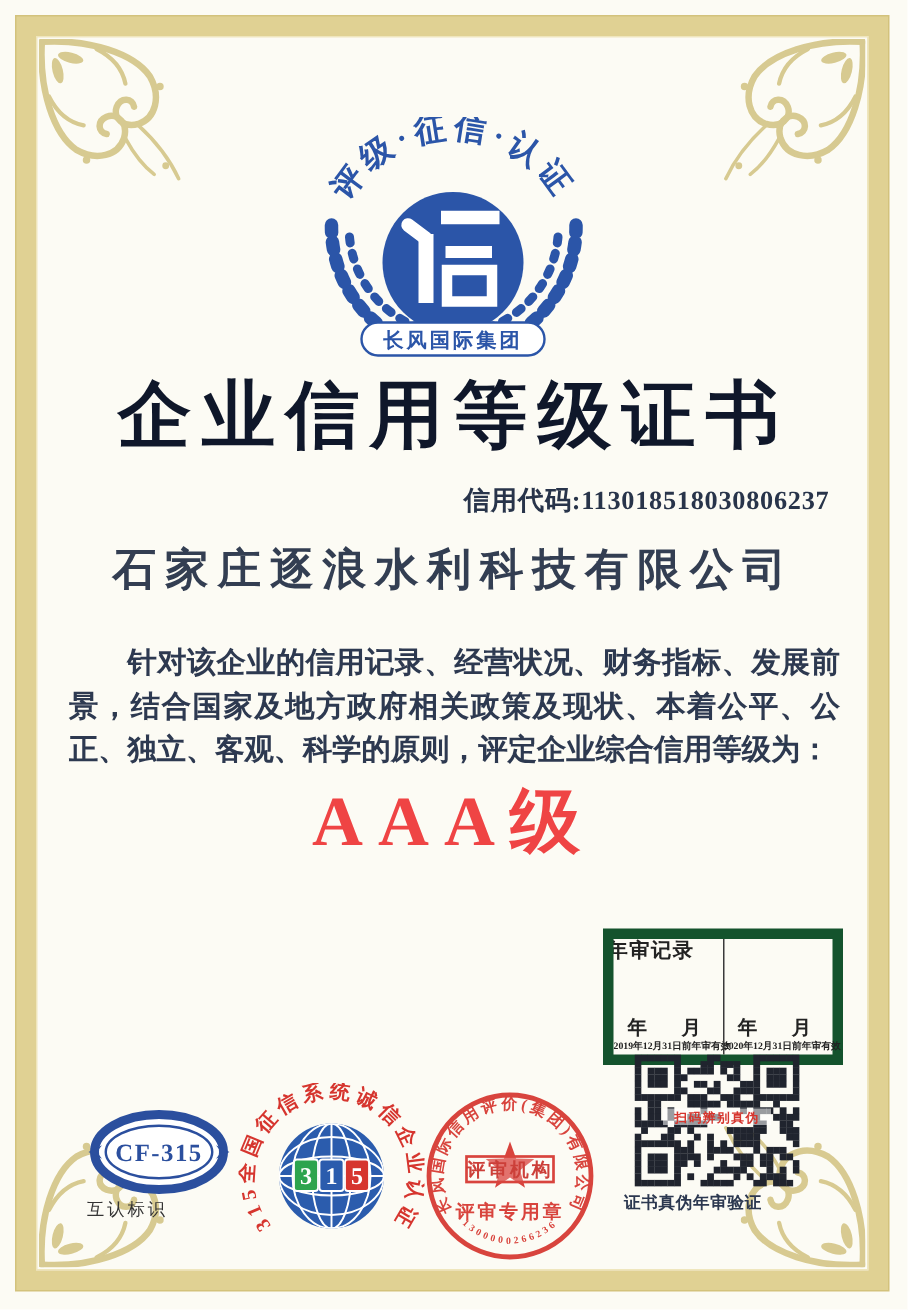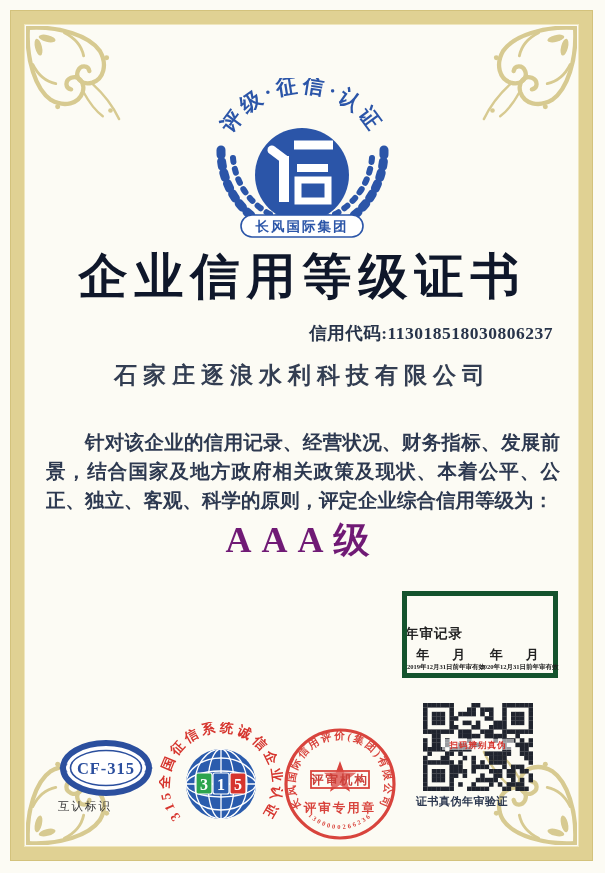--- a/index.html
+++ b/index.html
@@ -10,30 +10,30 @@
          border:13px solid #e0d193;box-shadow:inset 0 0 0 1px #efe6bd, 0 0 0 1px #d3c27c;}
   .flourish{position:absolute;width:96px;height:96px;opacity:.95;}
   .fl-tl{left:26px;top:26px;}
   .fl-tr{right:28px;top:26px;transform:scaleX(-1);}
   .fl-bl{left:26px;bottom:28px;transform:scaleY(-1);}
   .fl-br{right:28px;bottom:28px;transform:scale(-1,-1);}
   .abs{position:absolute;}
   .title{top:244px;left:0;right:0;text-align:center;font-size:49px;font-weight:bold;
          letter-spacing:7px;color:#0f172a;}
   .credit{top:321px;right:52px;font-size:17.5px;font-weight:bold;color:#28344a;letter-spacing:.5px;}
-  .company{top:360px;left:0;right:0;text-align:center;font-size:23px;font-weight:bold;
+  .company{top:360px;left:0;right:0;text-align:center;font-size:29px;font-weight:bold;
            font-family:"Liberation Sans", sans-serif;letter-spacing:6px;color:#333e52;}
   .para{top:428px;left:46px;right:45px;font-size:19.5px;font-weight:bold;line-height:29px;
         text-align:justify;text-indent:2em;color:#2d3950;}
-  .rating{top:516px;left:0;right:0;text-align:center;color:#701a75;font-weight:bold;
-          font-size:36px;letter-spacing:10px;}
+  .rating{top:516px;left:0;right:0;text-align:center;color:#ef4444;font-weight:bold;
+          font-size:47px;letter-spacing:10px;}
   .details{left:62px;top:585px;color:#2b3748;font-weight:bold;font-size:19px;letter-spacing:.5px;}
   .details div{height:30px;line-height:30px;}
   .ar-title{left:405px;top:589px;font-size:13.5px;font-weight:bold;color:#222;letter-spacing:1px;margin-top:36px;}
-  .ar-table{left:402px;top:591px;width:146px;height:77px;display:flex;border:5px solid #14532d;background:transparent;align-items:flex-end;}
+  .ar-table{left:402px;top:619px;width:146px;height:77px;display:flex;border:7px solid #14532d;background:transparent;}
   .ar-cell{flex:1;position:relative;}
   .ar-cell + .ar-cell{border-left:1px solid #3a3a3a;}
   .ar-ym{position:absolute;bottom:9px;left:0;right:0;text-align:center;font-weight:bold;
          font-size:13px;color:#222;letter-spacing:5px;}
   .ar-note{position:absolute;bottom:1px;left:0;right:0;text-align:center;font-size:6.5px;
            color:#222;white-space:nowrap;font-weight:bold;}
   .cf-caption{left:58px;top:799px;width:96px;text-align:left;font-size:11.5px;color:#333;letter-spacing:2px;}
   .qr-caption{left:416px;top:794px;width:124px;text-align:left;font-size:11px;font-weight:bold;
               color:#2c3850;letter-spacing:.5px;}
   svg text{font-family:"Liberation Serif", serif;}

